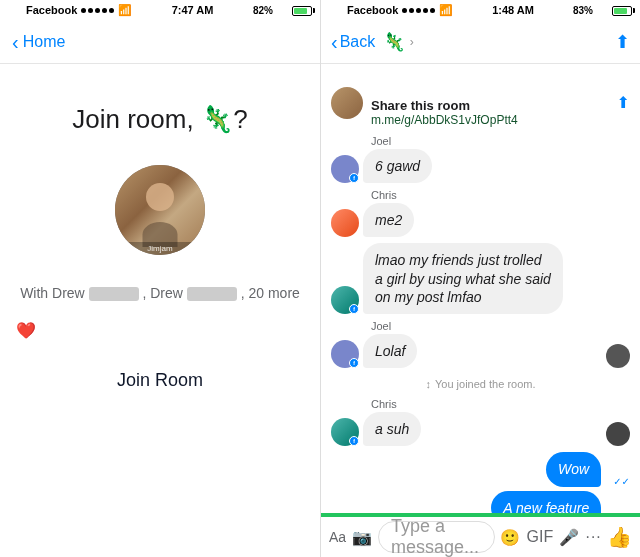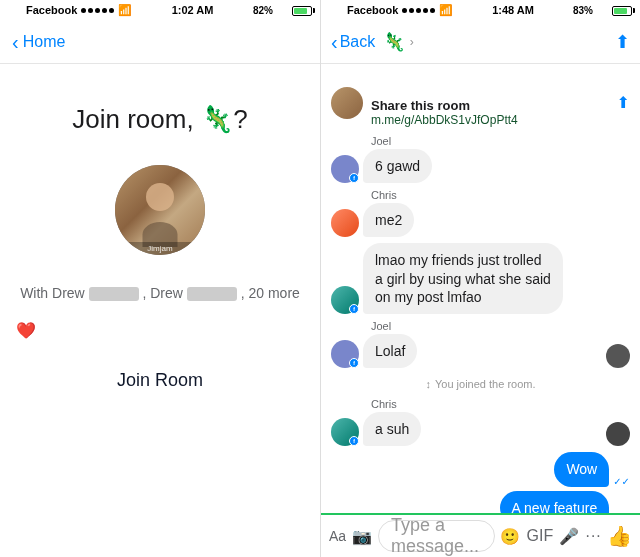--- a/index.html
+++ b/index.html
@@ -266,20 +266,21 @@
       color: #fff;
       font-weight: bold;
     }
 
     .bubble {
       max-width: 200px;
       padding: 8px 12px;
       border-radius: 18px;
       font-size: 14px;
       line-height: 1.3;
+      font-style: italic;
     }
     .bubble.received {
       background: #f0f0f0;
       color: #1c1c1e;
       border-bottom-left-radius: 4px;
     }
     .bubble.sent {
       background: #0084ff;
       color: #fff;
       border-bottom-right-radius: 4px;
@@ -293,31 +294,31 @@
       display: flex;
       align-items: center;
       justify-content: center;
       gap: 4px;
     }
 
     .sent-row {
       display: flex;
       justify-content: flex-end;
       padding: 2px 10px;
-      gap: 4px;
+      gap: 12px;
       align-items: flex-end;
     }
     .sent-check {
       font-size: 10px;
       color: #0084ff;
     }
 
     .input-bar {
       height: 44px;
-      border-top: 2px solid #22c55e;
+      border-top: 4px solid #22c55e;
       display: flex;
       align-items: center;
       padding: 0 8px;
       gap: 6px;
     }
     .input-field {
       flex: 1;
       height: 32px;
       border: 1px solid #ddd;
       border-radius: 16px;
@@ -352,21 +353,21 @@
       <span>Facebook</span>
       <div class="signal-dots">
         <div class="dot"></div>
           <div class="dot"></div>
           <div class="dot"></div>
           <div class="dot"></div>
           <div class="dot"></div>
       </div>
       <span>📶</span>
     </div>
-    <span>1:02 AM</span>
+    <span>7:47 AM</span>
     <div class="status-bar-right">
       <span>82%</span>
       <div class="battery">
         <div class="battery-fill"></div>
       </div>
     </div>
   </div>
 
   <div class="nav-bar-left">
     <div class="back-btn">

